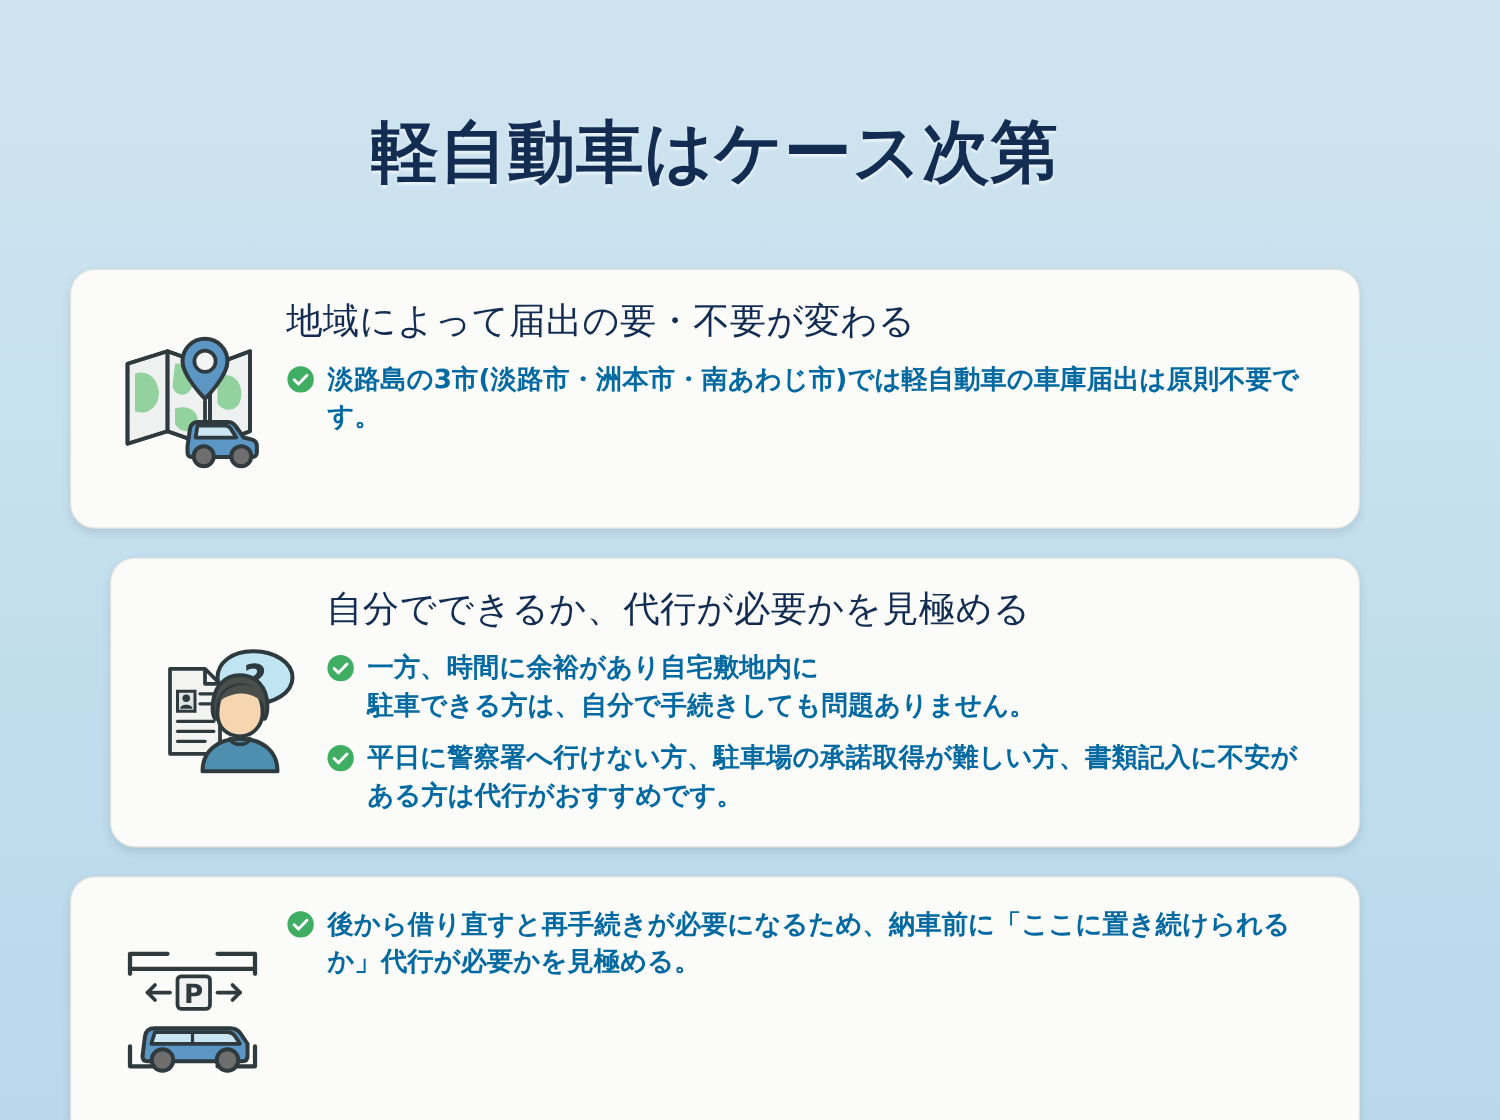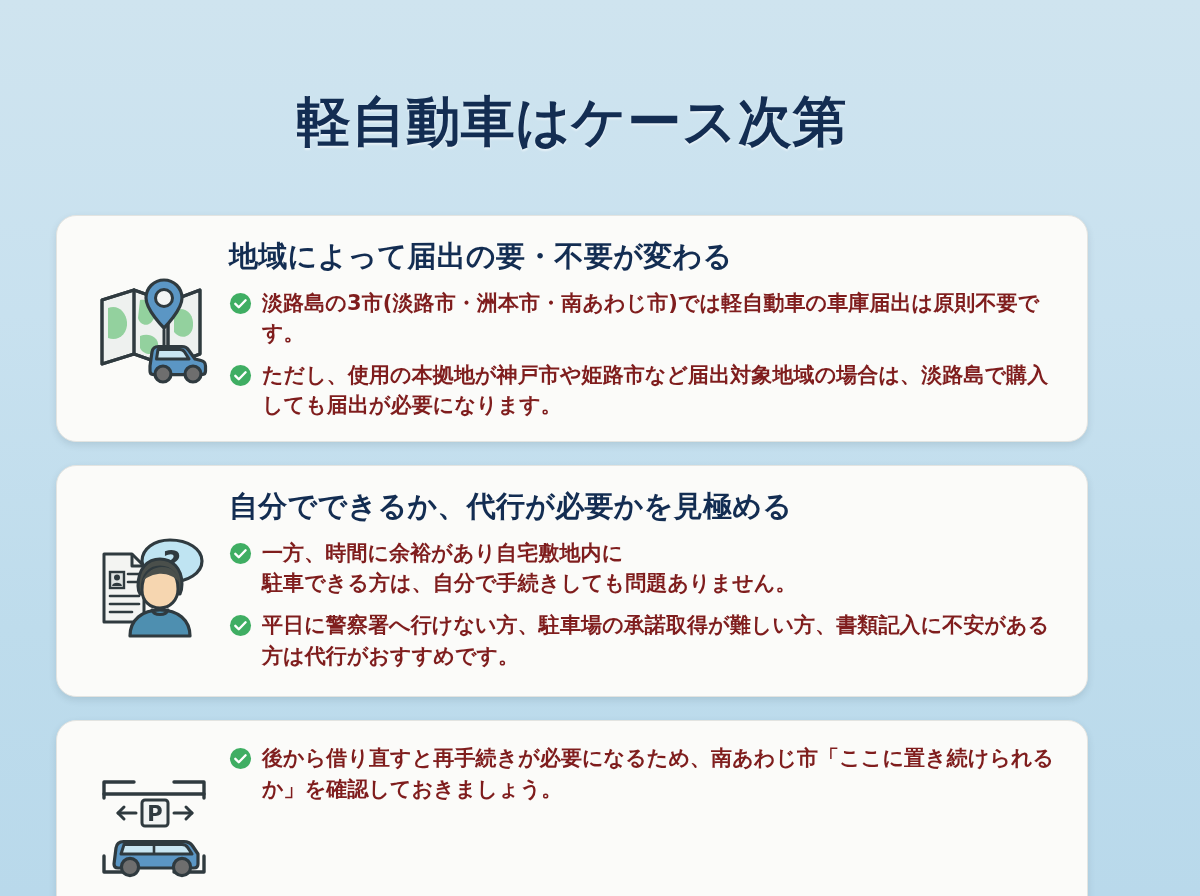--- a/index.html
+++ b/index.html
@@ -50,42 +50,42 @@
     background: #fbfbf9;
     border: 1px solid #e3e4e1;
     border-radius: 20px;
     box-shadow: 0 3px 7px rgba(40, 60, 80, 0.13);
     display: flex;
     align-items: flex-start;
     padding: 18px 26px 20px 22px;
     box-sizing: border-box;
   }
   .card-1 { min-height: 208px; }
-  .card-2 { min-height: 232px; }
+  .card-2 { min-height: 232px; margin-left: 32px; }
   .card-3 { min-height: 212px; }
 
   .icon-col {
     flex: 0 0 150px;
     display: flex;
     align-items: center;
     justify-content: center;
     align-self: center;
     padding-top: 4px;
   }
   .icon-col svg { display: block; }
 
   .body-col {
     flex: 1 1 auto;
     padding-right: 4px;
     padding-top: 4px;
   }
 
   .card-title {
     font-size: 29px;
-    font-weight: 700;
+    font-weight: 400;
     color: #132d52;
     letter-spacing: 0.01em;
     line-height: 1.3;
     margin: 0 0 12px 0;
   }
 
   .bullets {
     list-style: none;
     margin: 0;
     padding: 0;
@@ -101,21 +101,21 @@
     flex: 0 0 auto;
     width: 23px;
     height: 23px;
     margin-right: 10px;
     margin-top: 4px;
   }
   .bullet-text {
     font-size: 21px;
     line-height: 1.46;
     font-weight: 700;
-    color: #7f1d1d;
+    color: #0369a1;
     letter-spacing: 0.005em;
     white-space: pre-line;
   }
 </style>
 </head>
 <body>
 
 <div class="page">
 
   <div class="title-wrap">
@@ -166,29 +166,20 @@
         <h2 class="card-title">地域によって届出の要・不要が変わる</h2>
         <ul class="bullets">
           <li class="bullet">
             <span class="check">
               <svg width="23" height="23" viewBox="0 0 24 24" aria-hidden="true">
                 <circle cx="12" cy="12" r="11" fill="#3fae63"></circle>
                 <path d="M6.6 12.3 L10.2 15.9 L17.3 8.6" fill="none" stroke="#ffffff" stroke-width="2.5" stroke-linecap="round" stroke-linejoin="round"></path>
               </svg>
             </span>
             <span class="bullet-text">淡路島の3市(淡路市・洲本市・南あわじ市)では軽自動車の車庫届出は原則不要です。</span>
-          </li>
-          <li class="bullet">
-            <span class="check">
-              <svg width="23" height="23" viewBox="0 0 24 24" aria-hidden="true">
-                <circle cx="12" cy="12" r="11" fill="#3fae63"></circle>
-                <path d="M6.6 12.3 L10.2 15.9 L17.3 8.6" fill="none" stroke="#ffffff" stroke-width="2.5" stroke-linecap="round" stroke-linejoin="round"></path>
-              </svg>
-            </span>
-            <span class="bullet-text">ただし、使用の本拠地が神戸市や姫路市など届出対象地域の場合は、淡路島で購入しても届出が必要になります。</span>
           </li>
         </ul>
       </div>
     </section>
 
     <section class="card card-2">
       <div class="icon-col">
         <span>
           <svg width="120" height="112" viewBox="0 0 120 112" aria-hidden="true">
 
@@ -278,20 +269,20 @@
       </div>
       <div class="body-col">
         <ul class="bullets">
           <li class="bullet">
             <span class="check">
               <svg width="23" height="23" viewBox="0 0 24 24" aria-hidden="true">
                 <circle cx="12" cy="12" r="11" fill="#3fae63"></circle>
                 <path d="M6.6 12.3 L10.2 15.9 L17.3 8.6" fill="none" stroke="#ffffff" stroke-width="2.5" stroke-linecap="round" stroke-linejoin="round"></path>
               </svg>
             </span>
-            <span class="bullet-text">後から借り直すと再手続きが必要になるため、南あわじ市「ここに置き続けられるか」を確認しておきましょう。</span>
+            <span class="bullet-text">後から借り直すと再手続きが必要になるため、納車前に「ここに置き続けられるか」代行が必要かを見極める。</span>
           </li>
         </ul>
       </div>
     </section>
 
   </div>
 </div>
 
 </body></html>

